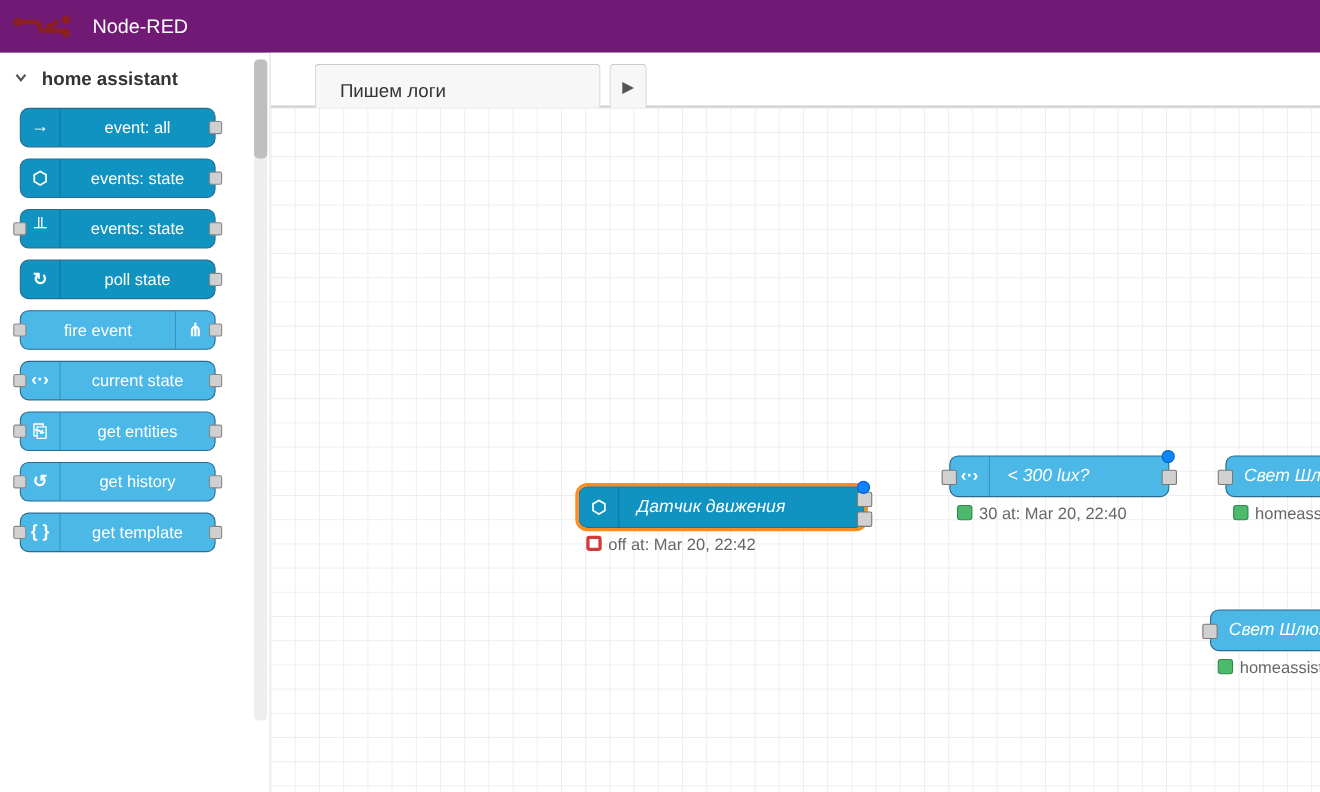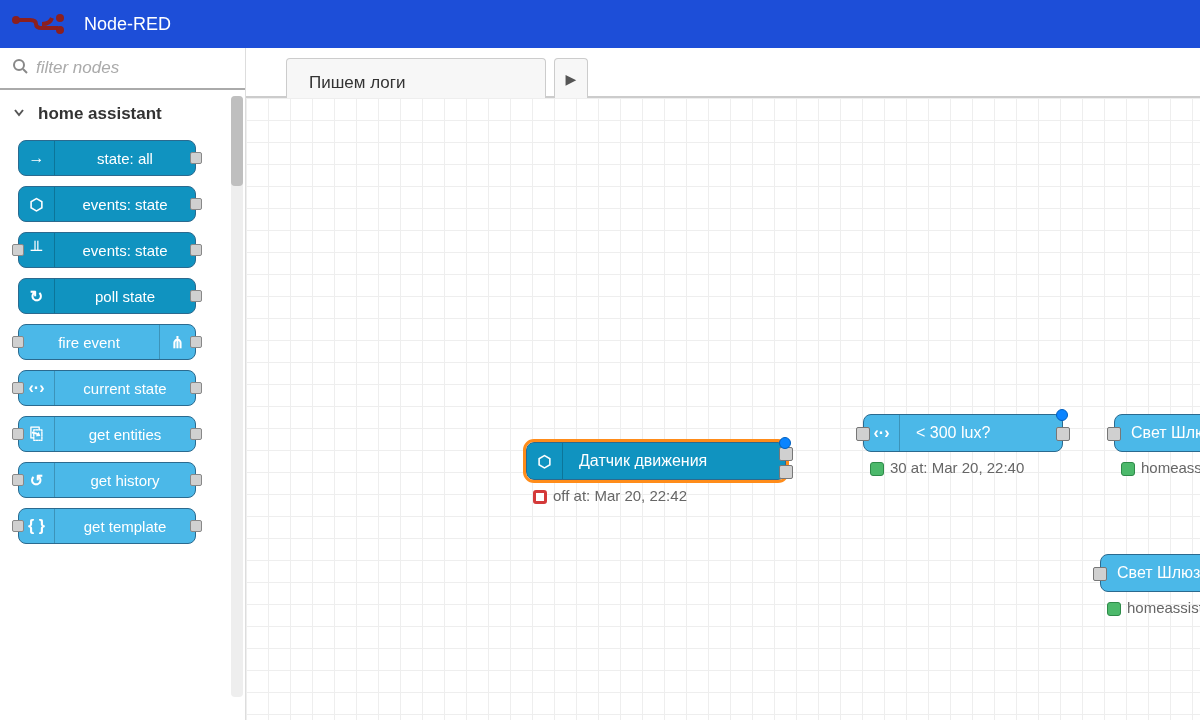--- a/index.html
+++ b/index.html
@@ -1,19 +1,19 @@
 <!DOCTYPE html>
 <html><head>
 <meta charset="utf-8">
 <style>
 * { box-sizing: border-box; margin: 0; padding: 0; }
 body { font-family: Arial, Helvetica, sans-serif; font-size: 14px; background: #fff; overflow: hidden; width: 1200px; height: 720px; }
 
 
-.header { background: #1d4ed8; color: #fff; height: 48px; display: flex; align-items: center; padding: 6px 12px; }
+.header { background: #701a75; color: #fff; height: 48px; display: flex; align-items: center; padding: 6px 12px; }
 .logo { display: flex; align-items: center; gap: 10px; }
 .logo-icon { width: 56px; height: 20px; }
 .app-title { font-size: 18px; color: #fff; margin-left: 6px; }
 
 
 .main { display: flex; height: calc(720px - 48px); }
 
 
 .palette { width: 246px; border-right: 1px solid #ddd; position: relative; background: #fff; }
 .filter-wrap { border-bottom: 2px solid #aaa; padding: 10px 12px; display: flex; align-items: center; gap: 8px; }
@@ -47,27 +47,27 @@
 
 .canvas { flex: 1; position: relative; background: #fff; overflow: hidden;
   background-image: linear-gradient(#eee 1px, transparent 1px), linear-gradient(90deg, #eee 1px, transparent 1px);
   background-size: 22px 22px; }
 .wires { position: absolute; inset: 0; }
 .wires path { stroke: #999; stroke-width: 4; fill: none; }
 
 
 .fnode { position: absolute; height: 38px; border-radius: 8px; border: 1px solid #2b6a8f; display: flex; align-items: center; cursor: pointer; }
 .fnode .iconcell { width: 36px; height: 100%; display: flex; align-items: center; justify-content: center; border-right: 1px solid rgba(0,0,0,0.2); color: #fff; }
-.fnode .label { padding: 0 16px; color: #fff; font-size: 16px; white-space: nowrap; }
+.fnode .label { padding: 0 16px; color: #fff; font-size: 16px; white-space: nowrap; font-style: italic; }
 .fnode.selected { outline: 3px solid #ff8c1a; outline-offset: 0; }
 .dark-bg { background: #1093c0; }
 .light-bg { background: #4bb8e8; }
 .fport { width: 14px; height: 14px; background: #d0d0d0; border: 1px solid #777; border-radius: 2px; position: absolute; }
 .changedot { position: absolute; top: -6px; right: -6px; width: 12px; height: 12px; background: #0a84ff; border-radius: 50%; border: 1px solid #005fbf; }
-.status { position: absolute; left: 6px; display: flex; align-items: flex-end; gap: 6px; font-size: 15px; color: #666; white-space: nowrap; }
+.status { position: absolute; left: 6px; display: flex; align-items: flex-start; gap: 6px; font-size: 15px; color: #666; white-space: nowrap; }
 .status .dot { width: 14px; height: 14px; border-radius: 3px; display: inline-block; }
 .status .dot.green { background: #4cb96b; border: 1px solid #2e8a49; }
 .status .dot.red-ring { background: #fff; border: 3px solid #d43a3a; }
 </style>
 </head>
 <body>
 
 <div class="header">
   <div class="logo">
     <svg class="logo-icon" viewBox="0 0 56 20">
@@ -77,42 +77,33 @@
       <circle cx="48" cy="16" r="4" fill="#8c1f1f"></circle>
       <path d="M30 10 q8 0 10 -6" stroke="#8c1f1f" stroke-width="4" fill="none"></path>
     </svg>
     <span class="app-title">Node-RED</span>
   </div>
 </div>
 
 <div class="main">
 
   <div class="palette">
-    <div class="filter-wrap">
-      <span class="search-q">
-        <svg width="16" height="16" viewBox="0 0 16 16">
-            <circle cx="7" cy="7" r="5" stroke="#888" stroke-width="2" fill="none"></circle>
-            <line x1="11" y1="11" x2="15" y2="15" stroke="#888" stroke-width="2"></line>
-          </svg>
-      </span>
-      <input class="filter-input" placeholder="filter nodes" style="">
-    </div>
     <div class="palette-body">
       <div class="category-header">
         <span>
           <svg width="14" height="14" viewBox="0 0 14 14">
               <polyline points="3,5 7,10 11,5" stroke="#555" stroke-width="2" fill="none"></polyline>
             </svg>
         </span>
         <span>home assistant</span>
       </div>
       <div class="node-list" id="palette-list">
           <div class="pnode dark">
             <span class="iconcell" style="font-size:16px;font-weight:bold;">→</span>
-            <span class="label">state: all</span>
+            <span class="label">event: all</span>
             <span class="port out"></span>
           </div>
           <div class="pnode dark">
             <span class="iconcell" style="font-size:16px;font-weight:bold;">⬡</span>
             <span class="label">events: state</span>
             <span class="port out"></span>
           </div>
           <div class="pnode dark">
             <span class="iconcell" style="font-size:16px;font-weight:bold;">╨</span>
             <span class="label">events: state</span>

